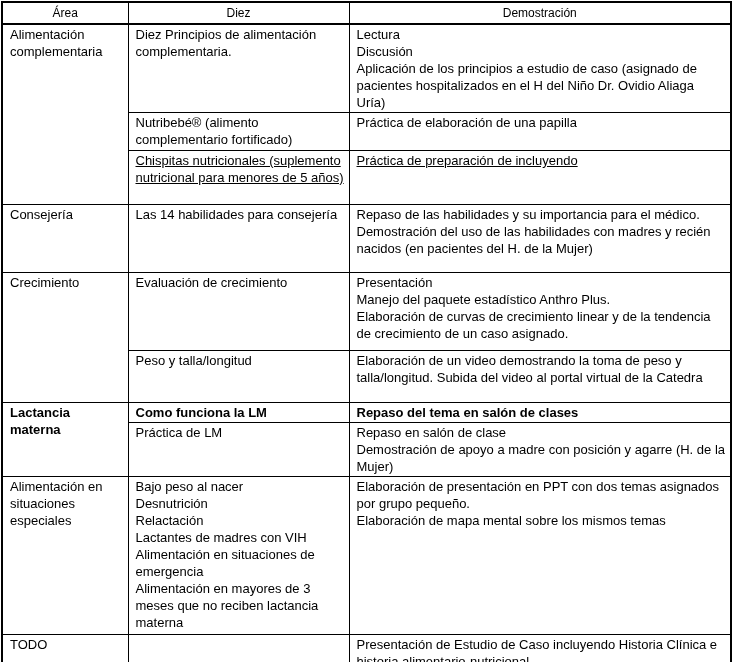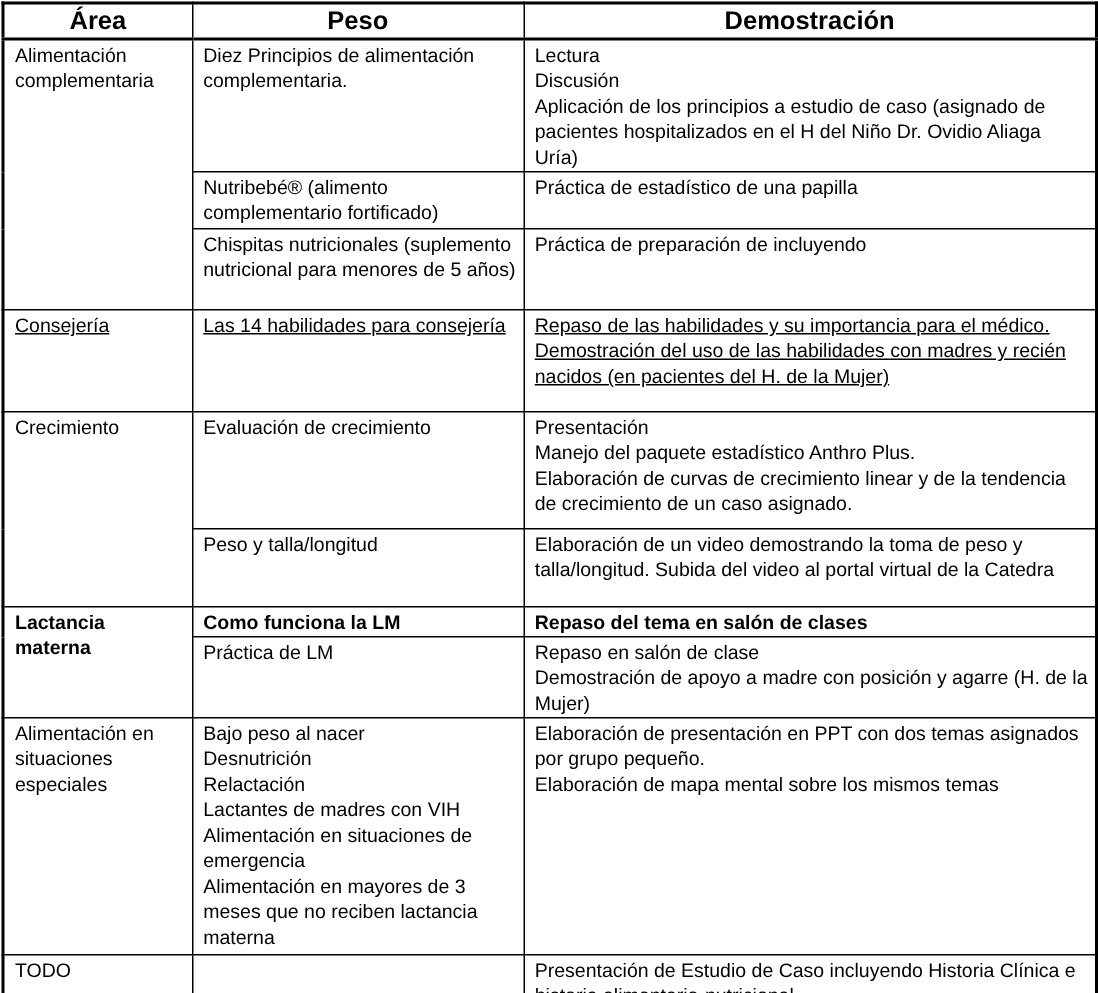--- a/index.html
+++ b/index.html
@@ -23,22 +23,22 @@
     width: 729px;
     background: #ffffff;
   }
   table.doc-table, table.doc-table th, table.doc-table td {
     border: 1px solid #000000;
   }
   table.doc-table {
     border-width: 2px;
   }
   th {
-    font-size: 17px;
-    font-weight: bold;
+    font-size: 12px;
+    font-weight: normal;
     text-align: center;
     vertical-align: middle;
     padding: 1px 2px;
     height: 18px;
     border-bottom-width: 2px !important;
   }
   td {
     font-size: 13px;
     line-height: 17px;
     text-align: left;
@@ -58,41 +58,41 @@
   <table class="doc-table">
     <colgroup>
       <col class="c-area">
       <col class="c-tema">
       <col class="c-met">
     </colgroup>
 
     <tbody>
         <tr>
       <th>Área</th>
-      <th>Peso</th>
+      <th>Diez</th>
       <th>Demostración</th>
     </tr>
 
     <tr style="height:86px;">
       <td rowspan="3">Alimentación complementaria</td>
       <td>Diez Principios de alimentación complementaria.</td>
       <td>Lectura
 Discusión
 Aplicación de los principios a estudio de caso (asignado de pacientes hospitalizados en el H del Niño Dr. Ovidio Aliaga Uría)</td>
     </tr>
     <tr style="height:38px;">
       <td>Nutribebé® (alimento complementario fortificado)</td>
-      <td>Práctica de estadístico de una papilla</td>
+      <td>Práctica de elaboración de una papilla</td>
     </tr>
-    <tr style="height:54px;">
+    <tr style="height:54px;text-decoration:underline;">
       <td>Chispitas nutricionales (suplemento nutricional para menores de 5 años)</td>
       <td>Práctica de preparación de incluyendo</td>
     </tr>
 
-    <tr style="height:68px;text-decoration:underline;">
+    <tr style="height:68px;">
       <td>Consejería</td>
       <td>Las 14 habilidades para consejería</td>
       <td>Repaso de las habilidades y su importancia para el médico. Demostración del uso de las habilidades con madres y recién nacidos (en pacientes del H. de la Mujer)</td>
     </tr>
 
     <tr style="height:78px;">
       <td rowspan="2">Crecimiento</td>
       <td>Evaluación de crecimiento</td>
       <td>Presentación
 Manejo del paquete estadístico Anthro Plus.

